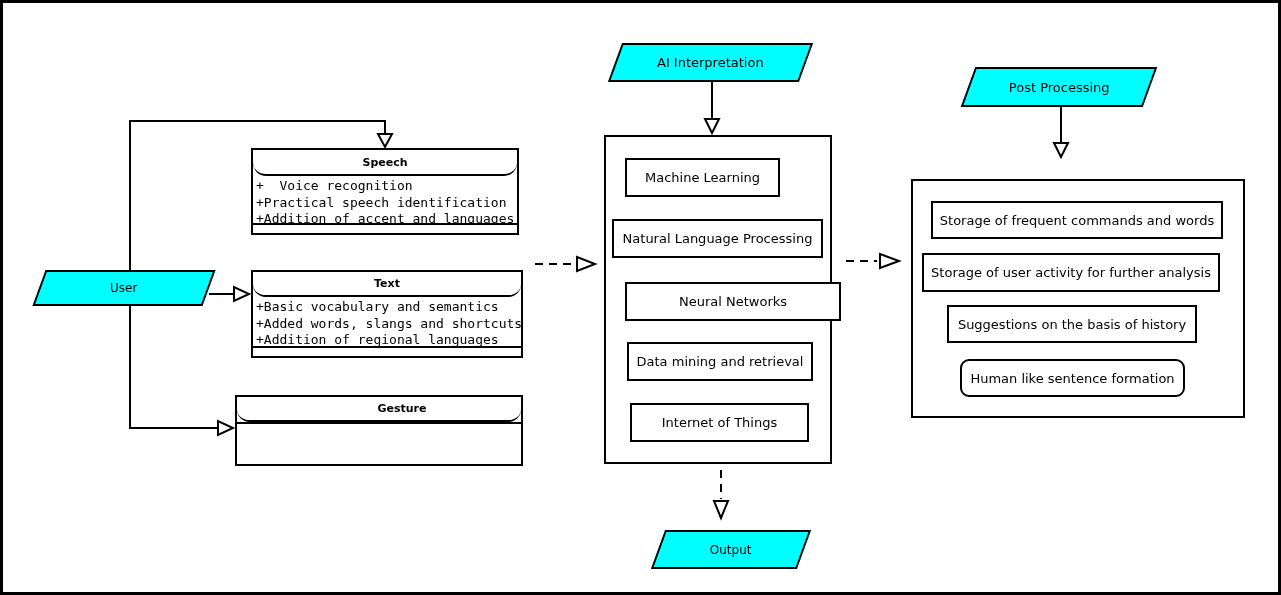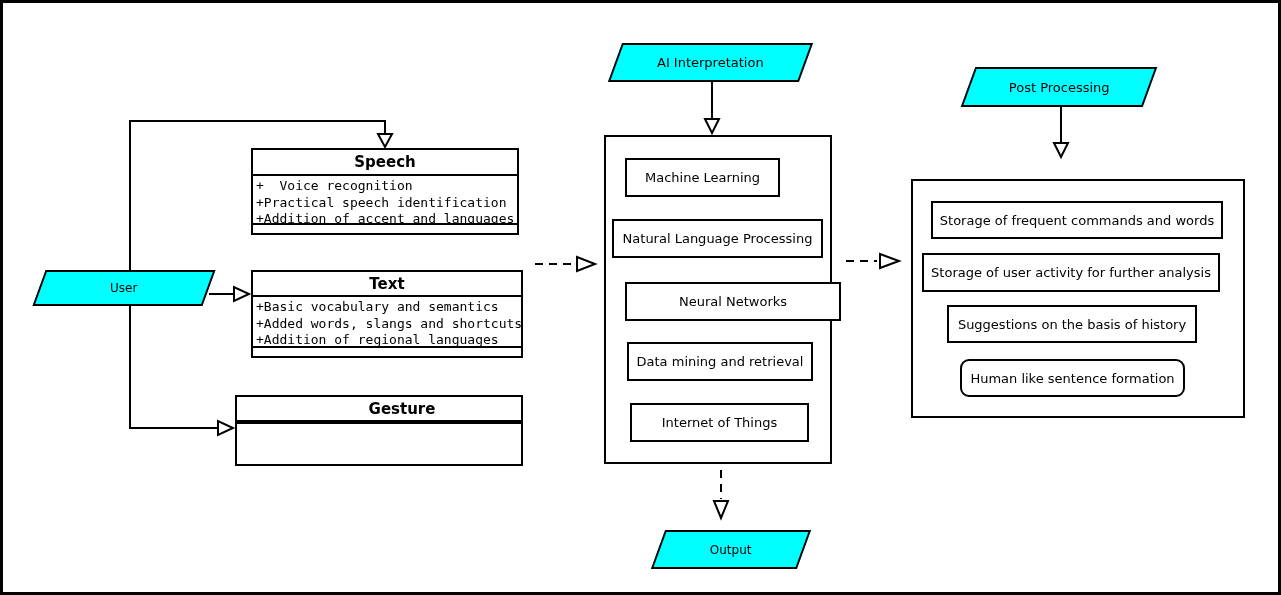--- a/index.html
+++ b/index.html
@@ -29,24 +29,25 @@
   }
 
   
   .cls{
     position:absolute;
     background:#fff;border:2px solid #000;
     box-sizing:border-box;
     display:flex;flex-direction:column;
   }
   .cls-title{
-    text-align:center;font-weight:bold;font-size:15px;
+    text-align:center;font-weight:bold;font-size:11px;
     border-bottom:2px solid #000;
     display:flex;align-items:center;justify-content:center;
     box-sizing:border-box;
+    border-radius:13px;
   }
   .cls-attrs{flex:1;padding:2px 2px 4px 3px;overflow:hidden;}
   .attr-line{
     font-family:"DejaVu Sans Mono", monospace;
     font-size:13px;line-height:16.5px;white-space:pre;color:#000;
   }
   .cls-footer{height:8px;border-top:2px solid #000;}
 
   
   .group{

